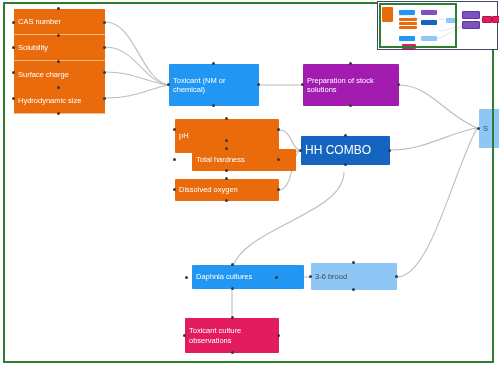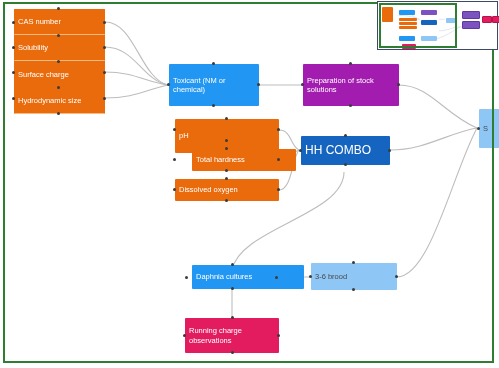--- a/index.html
+++ b/index.html
@@ -182,21 +182,21 @@
 
     <div class="node n-lightblue" style="left:311px;top:263px;width:86px;height:27px;font-size:7.5px;">
       <span>3-6 brood</span>
     </div>
     <div class="handle" style="left:352px;top:261px;"></div>
     <div class="handle" style="left:309px;top:275px;"></div>
     <div class="handle" style="left:395px;top:275px;"></div>
     <div class="handle" style="left:352px;top:288px;"></div>
 
     <div class="node n-pink" style="left:185px;top:318px;width:94px;height:35px;font-size:7.5px;">
-      <span>Running charge observations</span>
+      <span>Toxicant culture observations</span>
     </div>
     <div class="handle" style="left:231px;top:316px;"></div>
     <div class="handle" style="left:183px;top:334px;"></div>
     <div class="handle" style="left:277px;top:334px;"></div>
     <div class="handle" style="left:231px;top:351px;"></div>
 
     <div class="node n-lightblue" style="left:479px;top:109px;width:40px;height:39px;font-size:7.5px;justify-content:flex-start;">
       <span>S</span>
     </div>
     <div class="handle" style="left:477px;top:127px;"></div>

